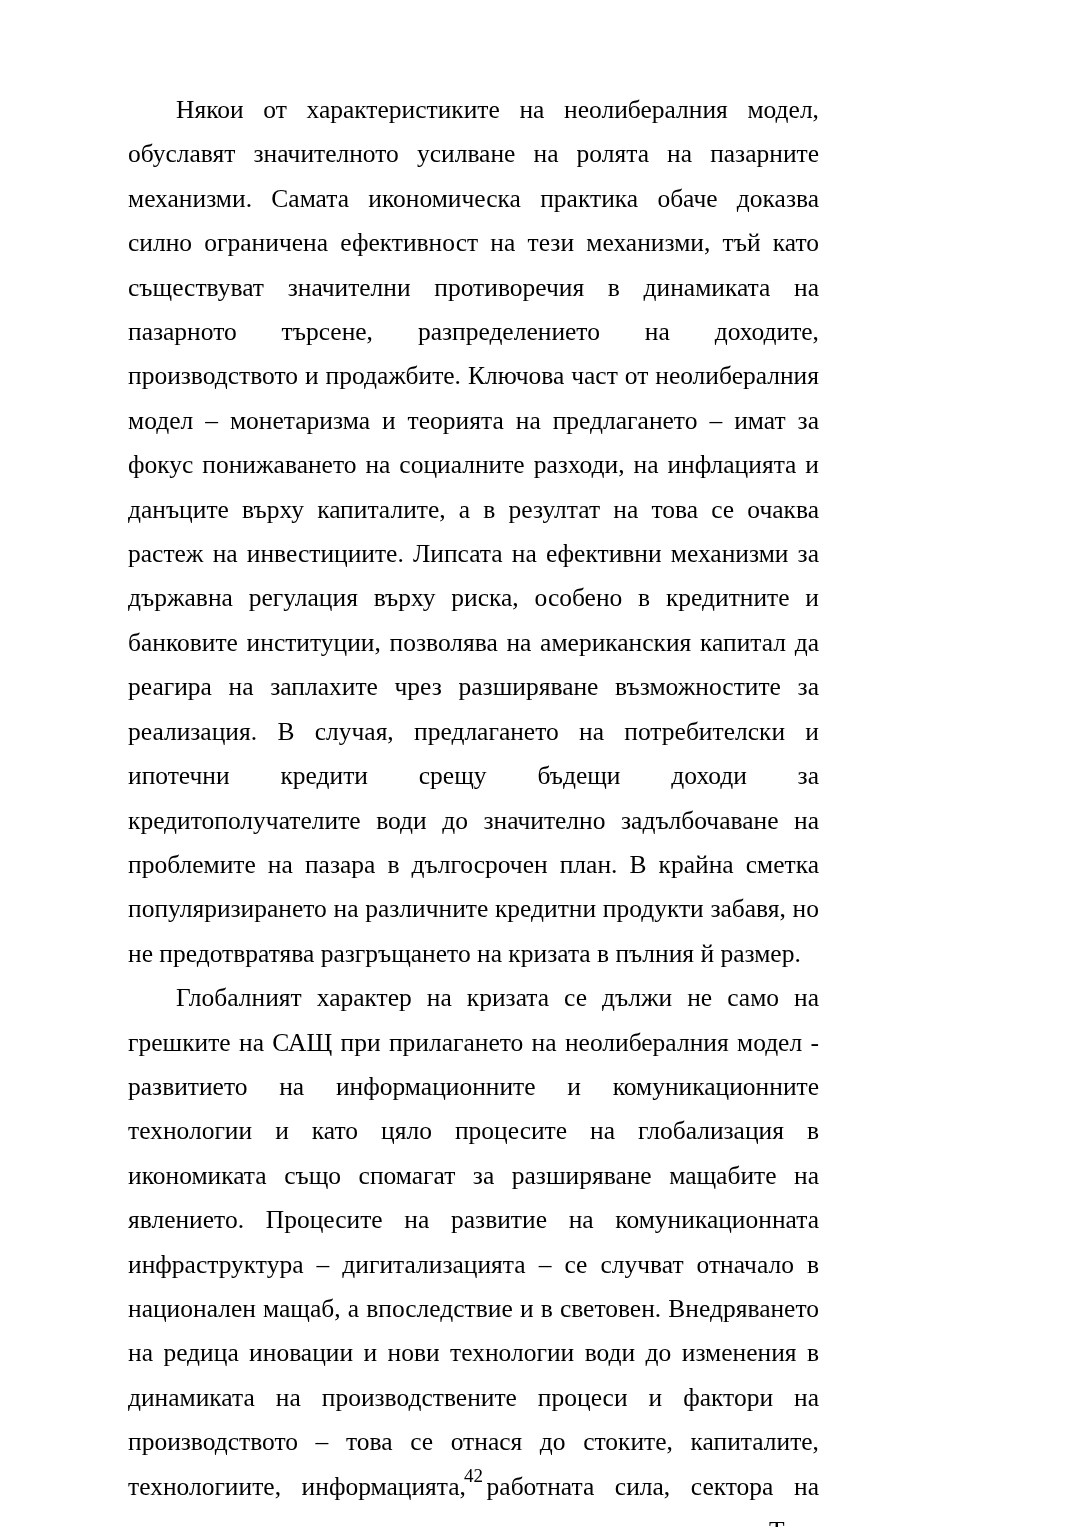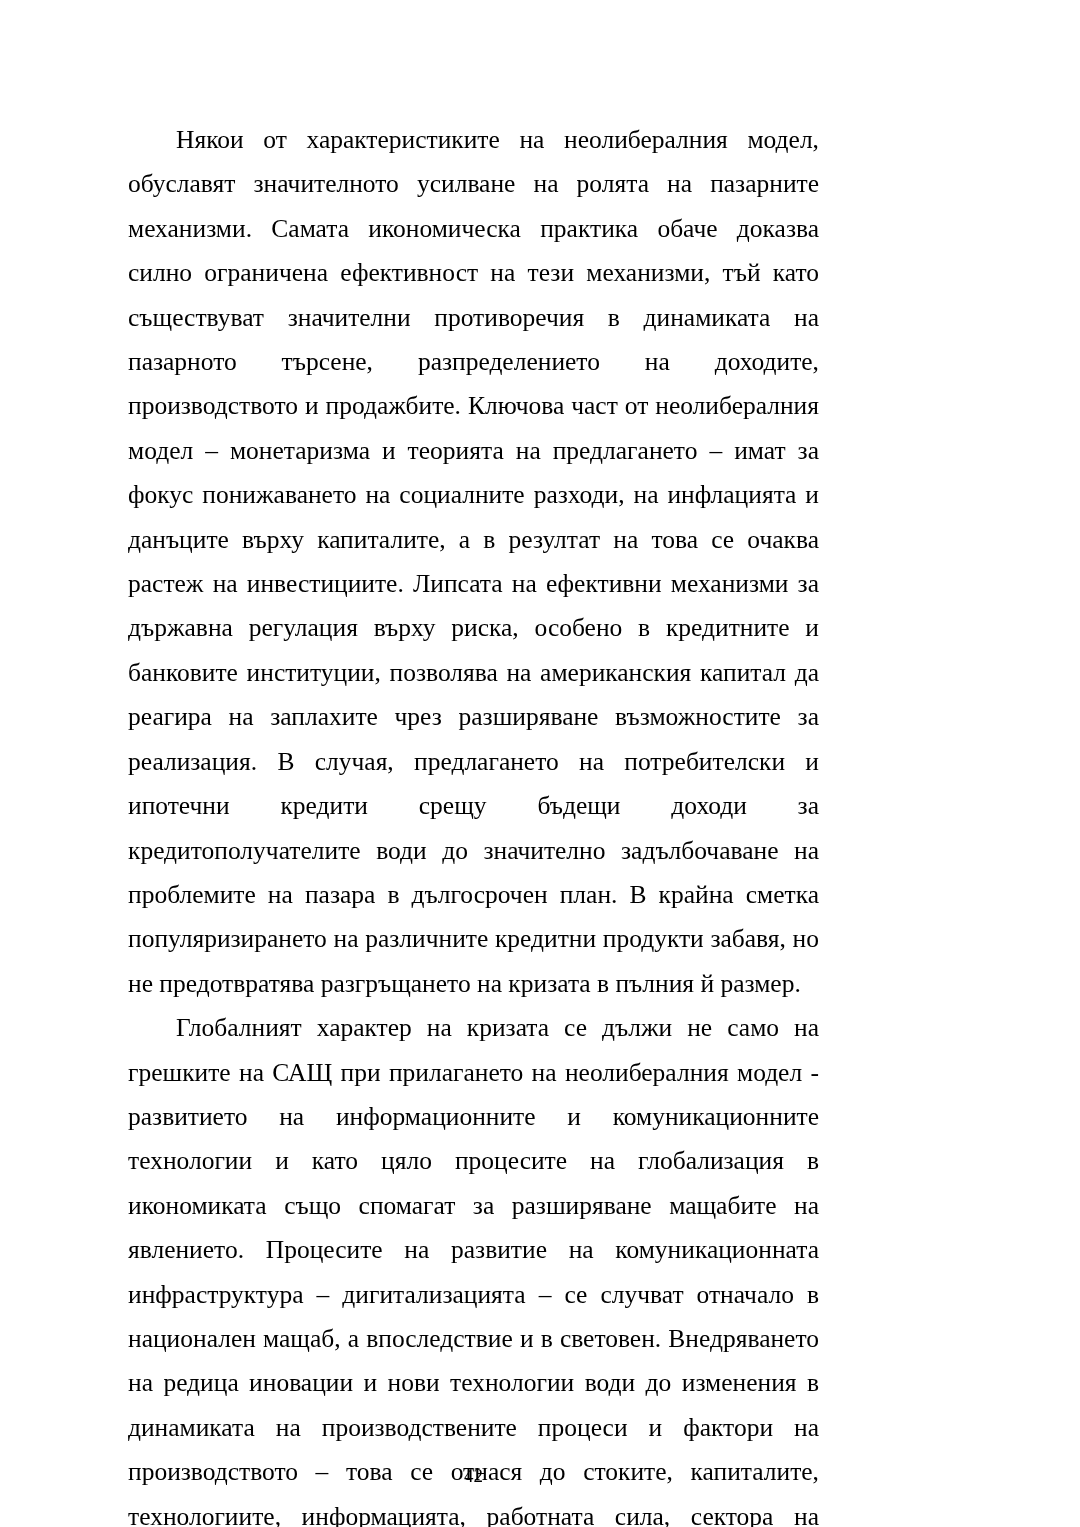--- a/index.html
+++ b/index.html
@@ -12,21 +12,21 @@
     height: 1527px;
     font-family: "Liberation Serif", "DejaVu Serif", serif;
     color: #000000;
     position: relative;
     overflow: hidden;
   }
   .page {
     box-sizing: border-box;
     width: 947px;
     height: 1527px;
-    padding: 118px 128px 0 128px;
+    padding: 88px 128px 0 128px;
     position: relative;
   }
   .body-text {
     font-size: 25.5px;
     line-height: 44.4px;
     text-align: justify;
     text-justify: inter-word;
     margin: 0;
   }
   .body-text + .body-text {

